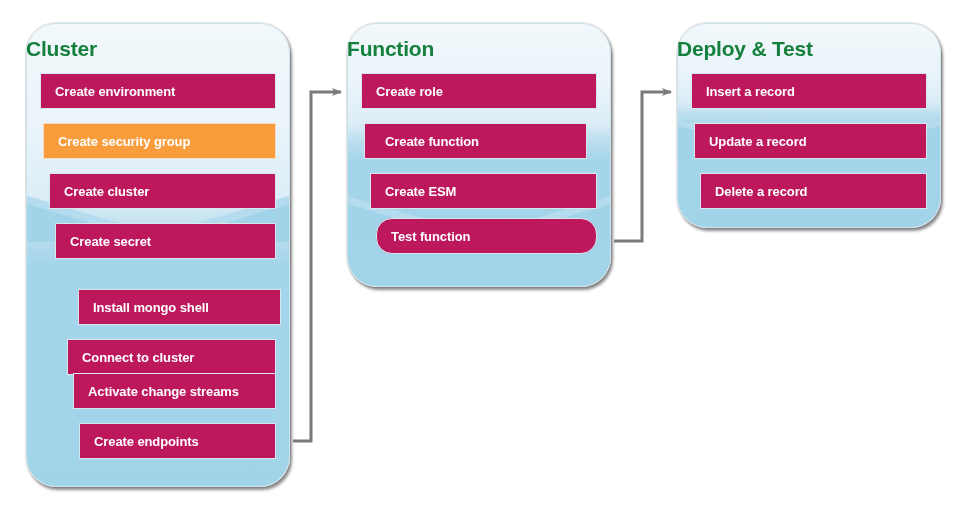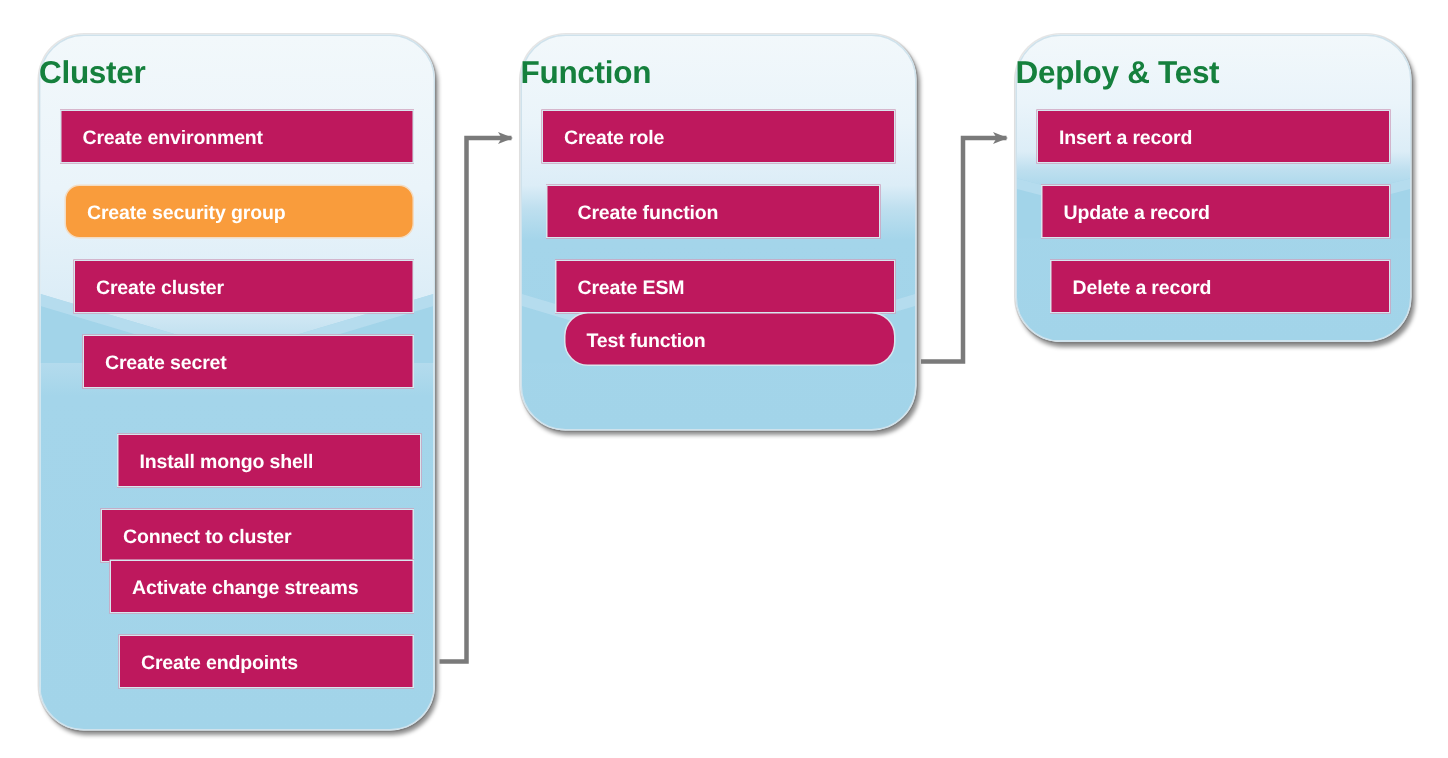--- a/index.html
+++ b/index.html
@@ -72,21 +72,20 @@
     font-weight: bold;
     display: flex;
     align-items: center;
     padding-left: 14px;
     letter-spacing: -0.1px;
     white-space: nowrap;
   }
   .step.highlight {
     background: #F99C3C;
     border-color: #f3dcc3;
-    border-radius: 10px;
   }
 
   
   .conn {
     position: absolute;
     pointer-events: none;
   }
   .conn svg { display: block; overflow: visible; }
 </style>
 </head>
@@ -115,21 +114,21 @@
         <svg viewBox="0 0 100 40" preserveAspectRatio="none">
           <polygon points="0,0 50,34 100,0 100,40 0,40" fill="#A2D4E9"></polygon>
           <polygon points="0,0 50,34 100,0 100,7 50,41 0,7" fill="#b9ddef" opacity="0.85"></polygon>
         </svg>
       </div>
     </div>
     <div class="panel-title" style="top: 37px; left: 347px; width: 264px;">Function</div>
     <div class="step" style="left: 361px; top: 73px; width: 236px;">Create role</div>
     <div class="step" style="left: 364px; top: 123px; width: 223px; padding-left: 20px;">Create function</div>
     <div class="step" style="left: 370px; top: 173px; width: 227px;">Create ESM</div>
-    <div class="step" style="left: 376px; top: 208px; width: 221px; border-radius: 16px;">Test function</div>
+    <div class="step" style="left: 376px; top: 218px; width: 221px; border-radius: 16px;">Test function</div>
     <div class="panel" style="left: 677px; top: 23px; width: 264px; height: 205px;">
       <div class="swoosh" style="top: 95px; height: 40px;">
         <svg viewBox="0 0 100 40" preserveAspectRatio="none">
           <polygon points="0,0 50,34 100,0 100,40 0,40" fill="#A2D4E9"></polygon>
           <polygon points="0,0 50,34 100,0 100,7 50,41 0,7" fill="#b9ddef" opacity="0.85"></polygon>
         </svg>
       </div>
     </div>
     <div class="panel-title" style="top: 37px; left: 677px; width: 264px;">Deploy &amp; Test</div>
     <div class="step" style="left: 694px; top: 123px; width: 233px;">Update a record</div>

